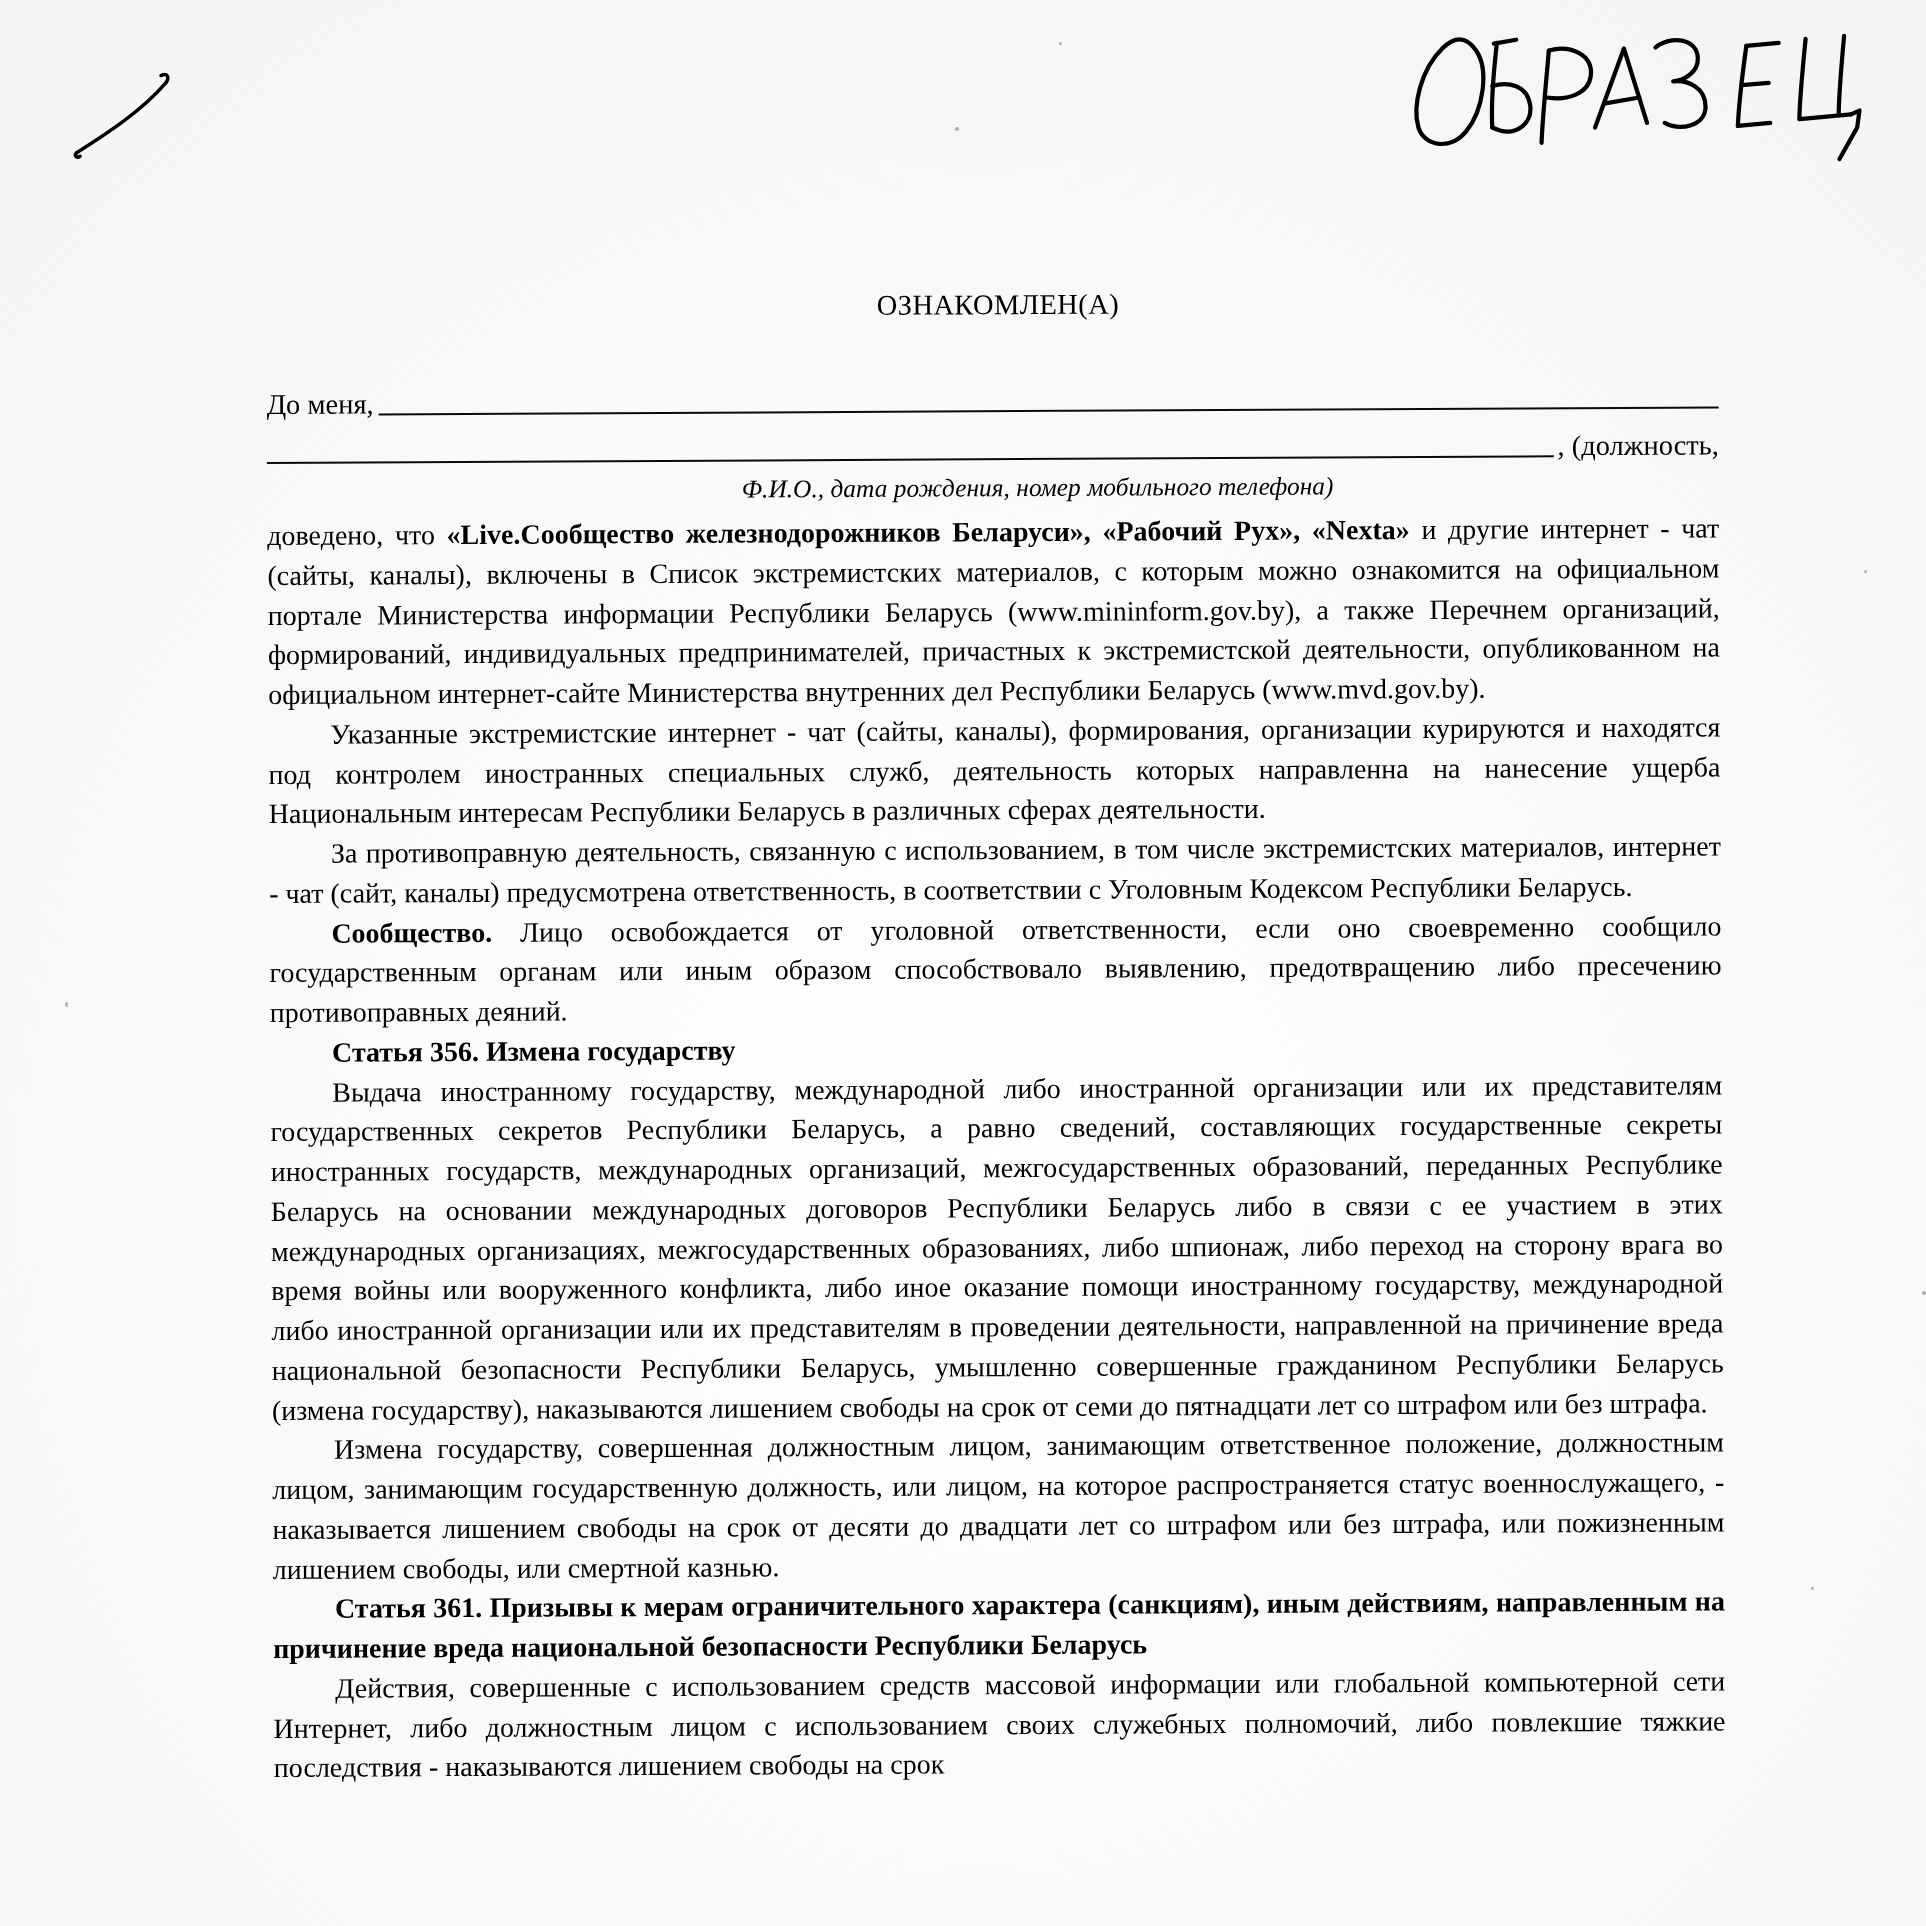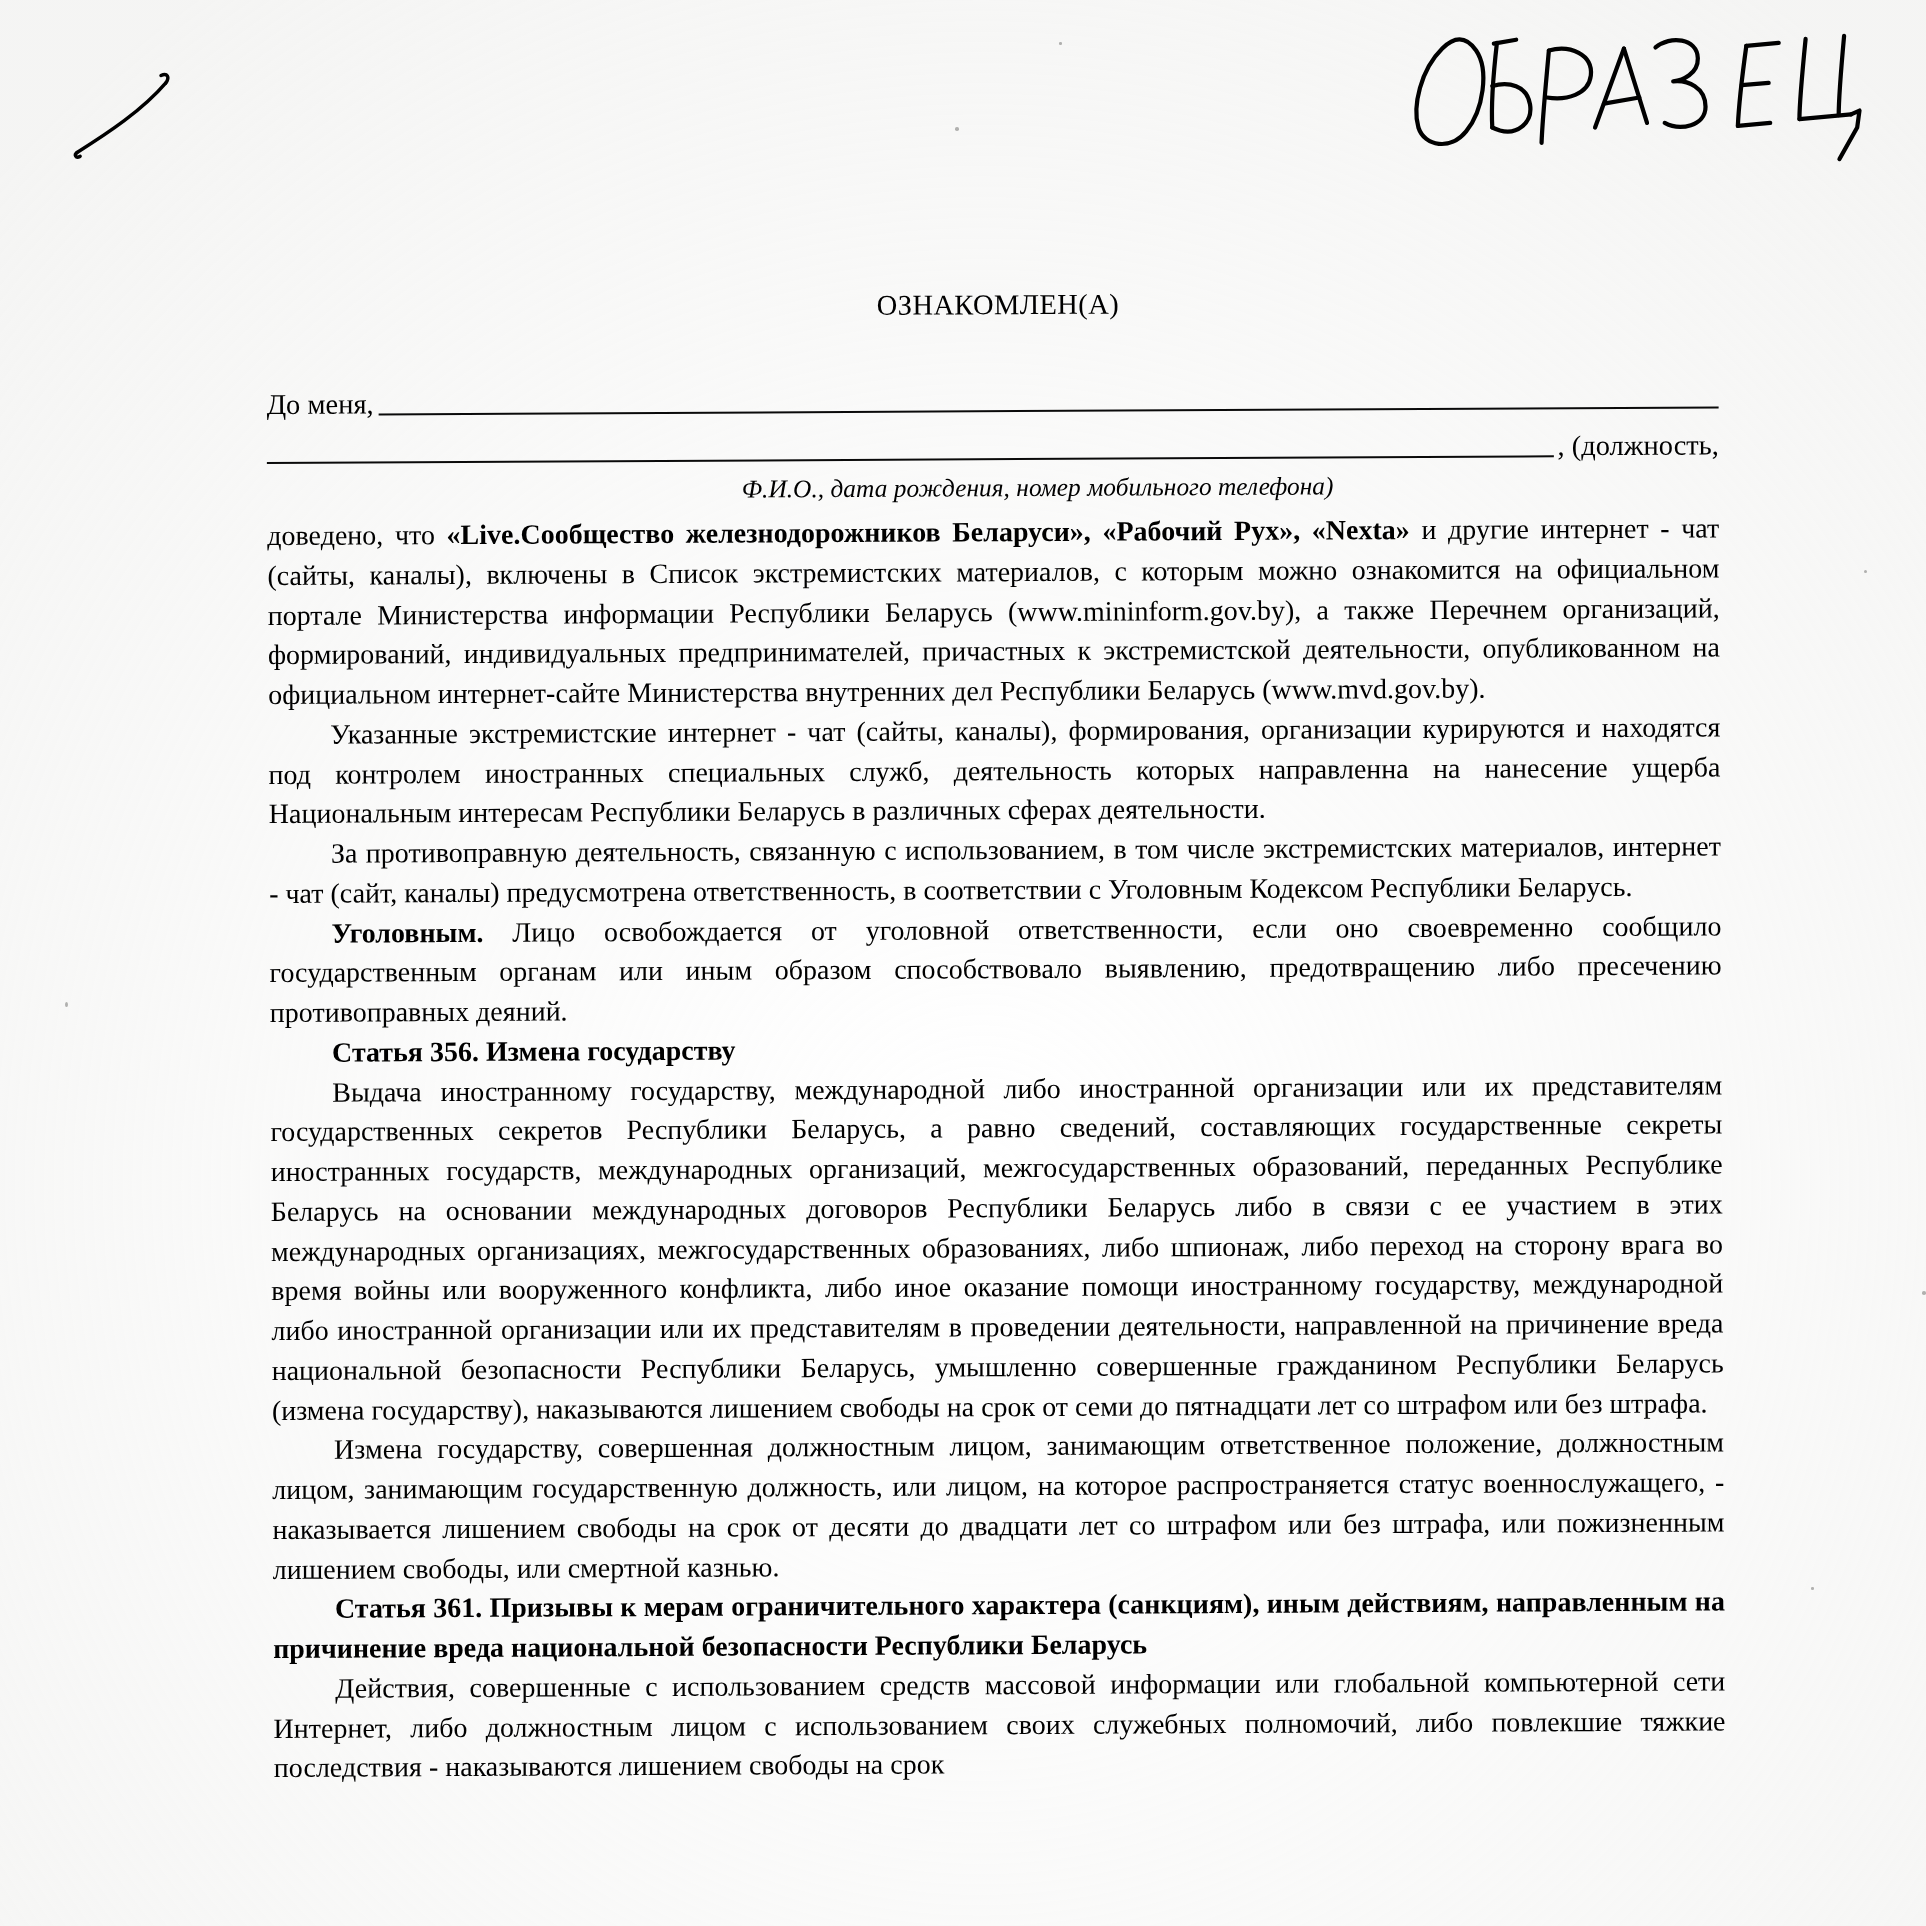--- a/index.html
+++ b/index.html
@@ -201,21 +201,21 @@
     </div>
 
     <div class="field-caption">Ф.И.О., дата рождения, номер мобильного телефона)</div>
 
     <p class="body noindent"><span>доведено, что </span><b class="inl">«Live.Сообщество железнодорожников Беларуси», «Рабочий Рух», «Nexta»</b><span> и другие интернет - чат (сайты, каналы), включены в Список экстремистских материалов, с которым можно ознакомится на официальном портале Министерства информации Республики Беларусь (www.mininform.gov.by), а также Перечнем организаций, формирований, индивидуальных предпринимателей, причастных к экстремистской деятельности, опубликованном на официальном интернет-сайте Министерства внутренних дел Республики Беларусь (www.mvd.gov.by).</span></p>
 
     <p class="body">Указанные экстремистские интернет - чат (сайты, каналы), формирования, организации курируются и находятся под контролем иностранных специальных служб, деятельность которых направленна на нанесение ущерба Национальным интересам Республики Беларусь в различных сферах деятельности.</p>
 
     <p class="body">За противоправную деятельность, связанную с использованием, в том числе экстремистских материалов, интернет - чат (сайт, каналы) предусмотрена ответственность, в соответствии с Уголовным Кодексом Республики Беларусь.</p>
 
-    <p class="body"><b class="inl">Уголовным.</b><span> Лицо освобождается от уголовной ответственности, если оно своевременно сообщило государственным органам или иным образом способствовало выявлению, предотвращению либо пресечению противоправных деяний.</span></p>
+    <p class="body"><b class="inl">Сообщество.</b><span> Лицо освобождается от уголовной ответственности, если оно своевременно сообщило государственным органам или иным образом способствовало выявлению, предотвращению либо пресечению противоправных деяний.</span></p>
 
     <p class="heading">Статья 356. Измена государству</p>
 
     <p class="body">Выдача иностранному государству, международной либо иностранной организации или их представителям государственных секретов Республики Беларусь, а равно сведений, составляющих государственные секреты иностранных государств, международных организаций, межгосударственных образований, переданных Республике Беларусь на основании международных договоров Республики Беларусь либо в связи с ее участием в этих международных организациях, межгосударственных образованиях, либо шпионаж, либо переход на сторону врага во время войны или вооруженного конфликта, либо иное оказание помощи иностранному государству, международной либо иностранной организации или их представителям в проведении деятельности, направленной на причинение вреда национальной безопасности Республики Беларусь, умышленно совершенные гражданином Республики Беларусь (измена государству), наказываются лишением свободы на срок от семи до пятнадцати лет со штрафом или без штрафа.</p>
 
     <p class="body">Измена государству, совершенная должностным лицом, занимающим ответственное положение, должностным лицом, занимающим государственную должность, или лицом, на которое распространяется статус военнослужащего, - наказывается лишением свободы на срок от десяти до двадцати лет со штрафом или без штрафа, или пожизненным лишением свободы, или смертной казнью.</p>
 
     <p class="heading">Статья 361. Призывы к мерам ограничительного характера (санкциям), иным действиям, направленным на причинение вреда национальной безопасности Республики Беларусь</p>
 
     <p class="body">Действия, совершенные с использованием средств массовой информации или глобальной компьютерной сети Интернет, либо должностным лицом с использованием своих служебных полномочий, либо повлекшие тяжкие последствия - наказываются лишением свободы на срок</p>

